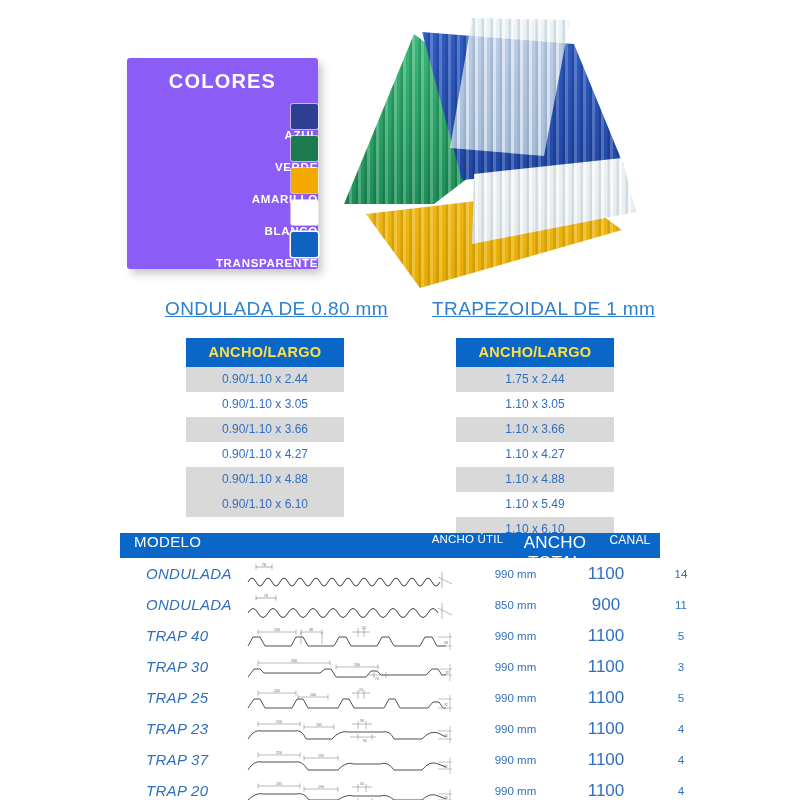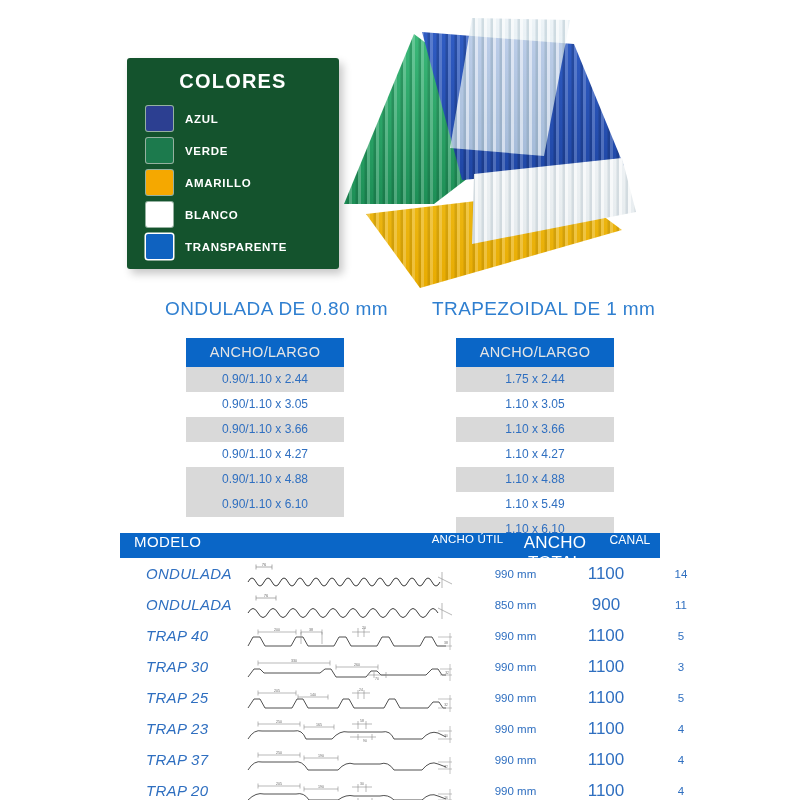--- a/index.html
+++ b/index.html
@@ -5,57 +5,58 @@
   html,body{margin:0;padding:0;}
   body{
     width:800px;height:800px;background:#ffffff;
     font-family:"Liberation Sans","DejaVu Sans",sans-serif;
     position:relative;overflow:hidden;
   }
   .stage{position:absolute;left:0;top:0;width:800px;height:800px;}
 
   
   .colores-panel{
-    position:absolute;left:127px;top:58px;width:212px;height:211px;
-    background:#14532d;border-radius:3px;
+    position:absolute;left:127px;top:58px;width:191px;height:211px;
+    background:#8b5cf6;border-radius:3px;
     box-shadow:4px 5px 9px rgba(0,0,0,.22);
   }
   .colores-title{
     color:#ffffff;font-size:20px;font-weight:bold;letter-spacing:1.2px;
     text-align:center;margin-top:12px;
   }
   .swatch-list{margin:11px 0 0 19px;}
-  .swatch-row{display:flex;align-items:center;height:29px;margin-bottom:3px;}
+  .swatch-row{display:flex;align-items:flex-end;height:29px;margin-bottom:3px;flex-direction:column;}
   .swatch{
     width:27px;height:25px;border-radius:2px;flex:0 0 auto;
     box-shadow:0 0 0 1px rgba(255,255,255,.55);
   }
   .swatch-label{
     color:#ffffff;font-size:11.5px;font-weight:bold;letter-spacing:.7px;
     margin-left:12px;white-space:nowrap;
   }
 
   
   .photo{position:absolute;left:322px;top:8px;width:340px;height:282px;}
 
   
   .sec-title{
     position:absolute;color:#2f7fd0;font-size:19px;letter-spacing:.4px;
     white-space:nowrap;
+    text-decoration:underline;
   }
   #title-ondulada{left:165px;top:298px;}
   #title-trapezoidal{left:432px;top:298px;}
 
   
   .size-table{position:absolute;width:158px;}
   #size-table-ondulada{left:186px;top:338px;}
   #size-table-trapezoidal{left:456px;top:338px;}
   .size-head{
-    background:#0a66c7;color:#e5e5e5;font-size:14.5px;letter-spacing:.3px;
-    text-align:center;padding:6px 7px 7px;
+    background:#0a66c7;color:#fde047;font-size:14.5px;letter-spacing:.3px;
+    text-align:center;padding:6px 7px 7px;font-weight:bold;
   }
   .size-row{
     text-align:center;font-size:12px;color:#2f6fc0;padding:5px 8px 6px;
     background:#ffffff;
   }
   .size-row.alt{background:#d9d9d9;}
 
   
   .spec-table{position:absolute;left:120px;top:533px;width:540px;}
   .spec-head{

